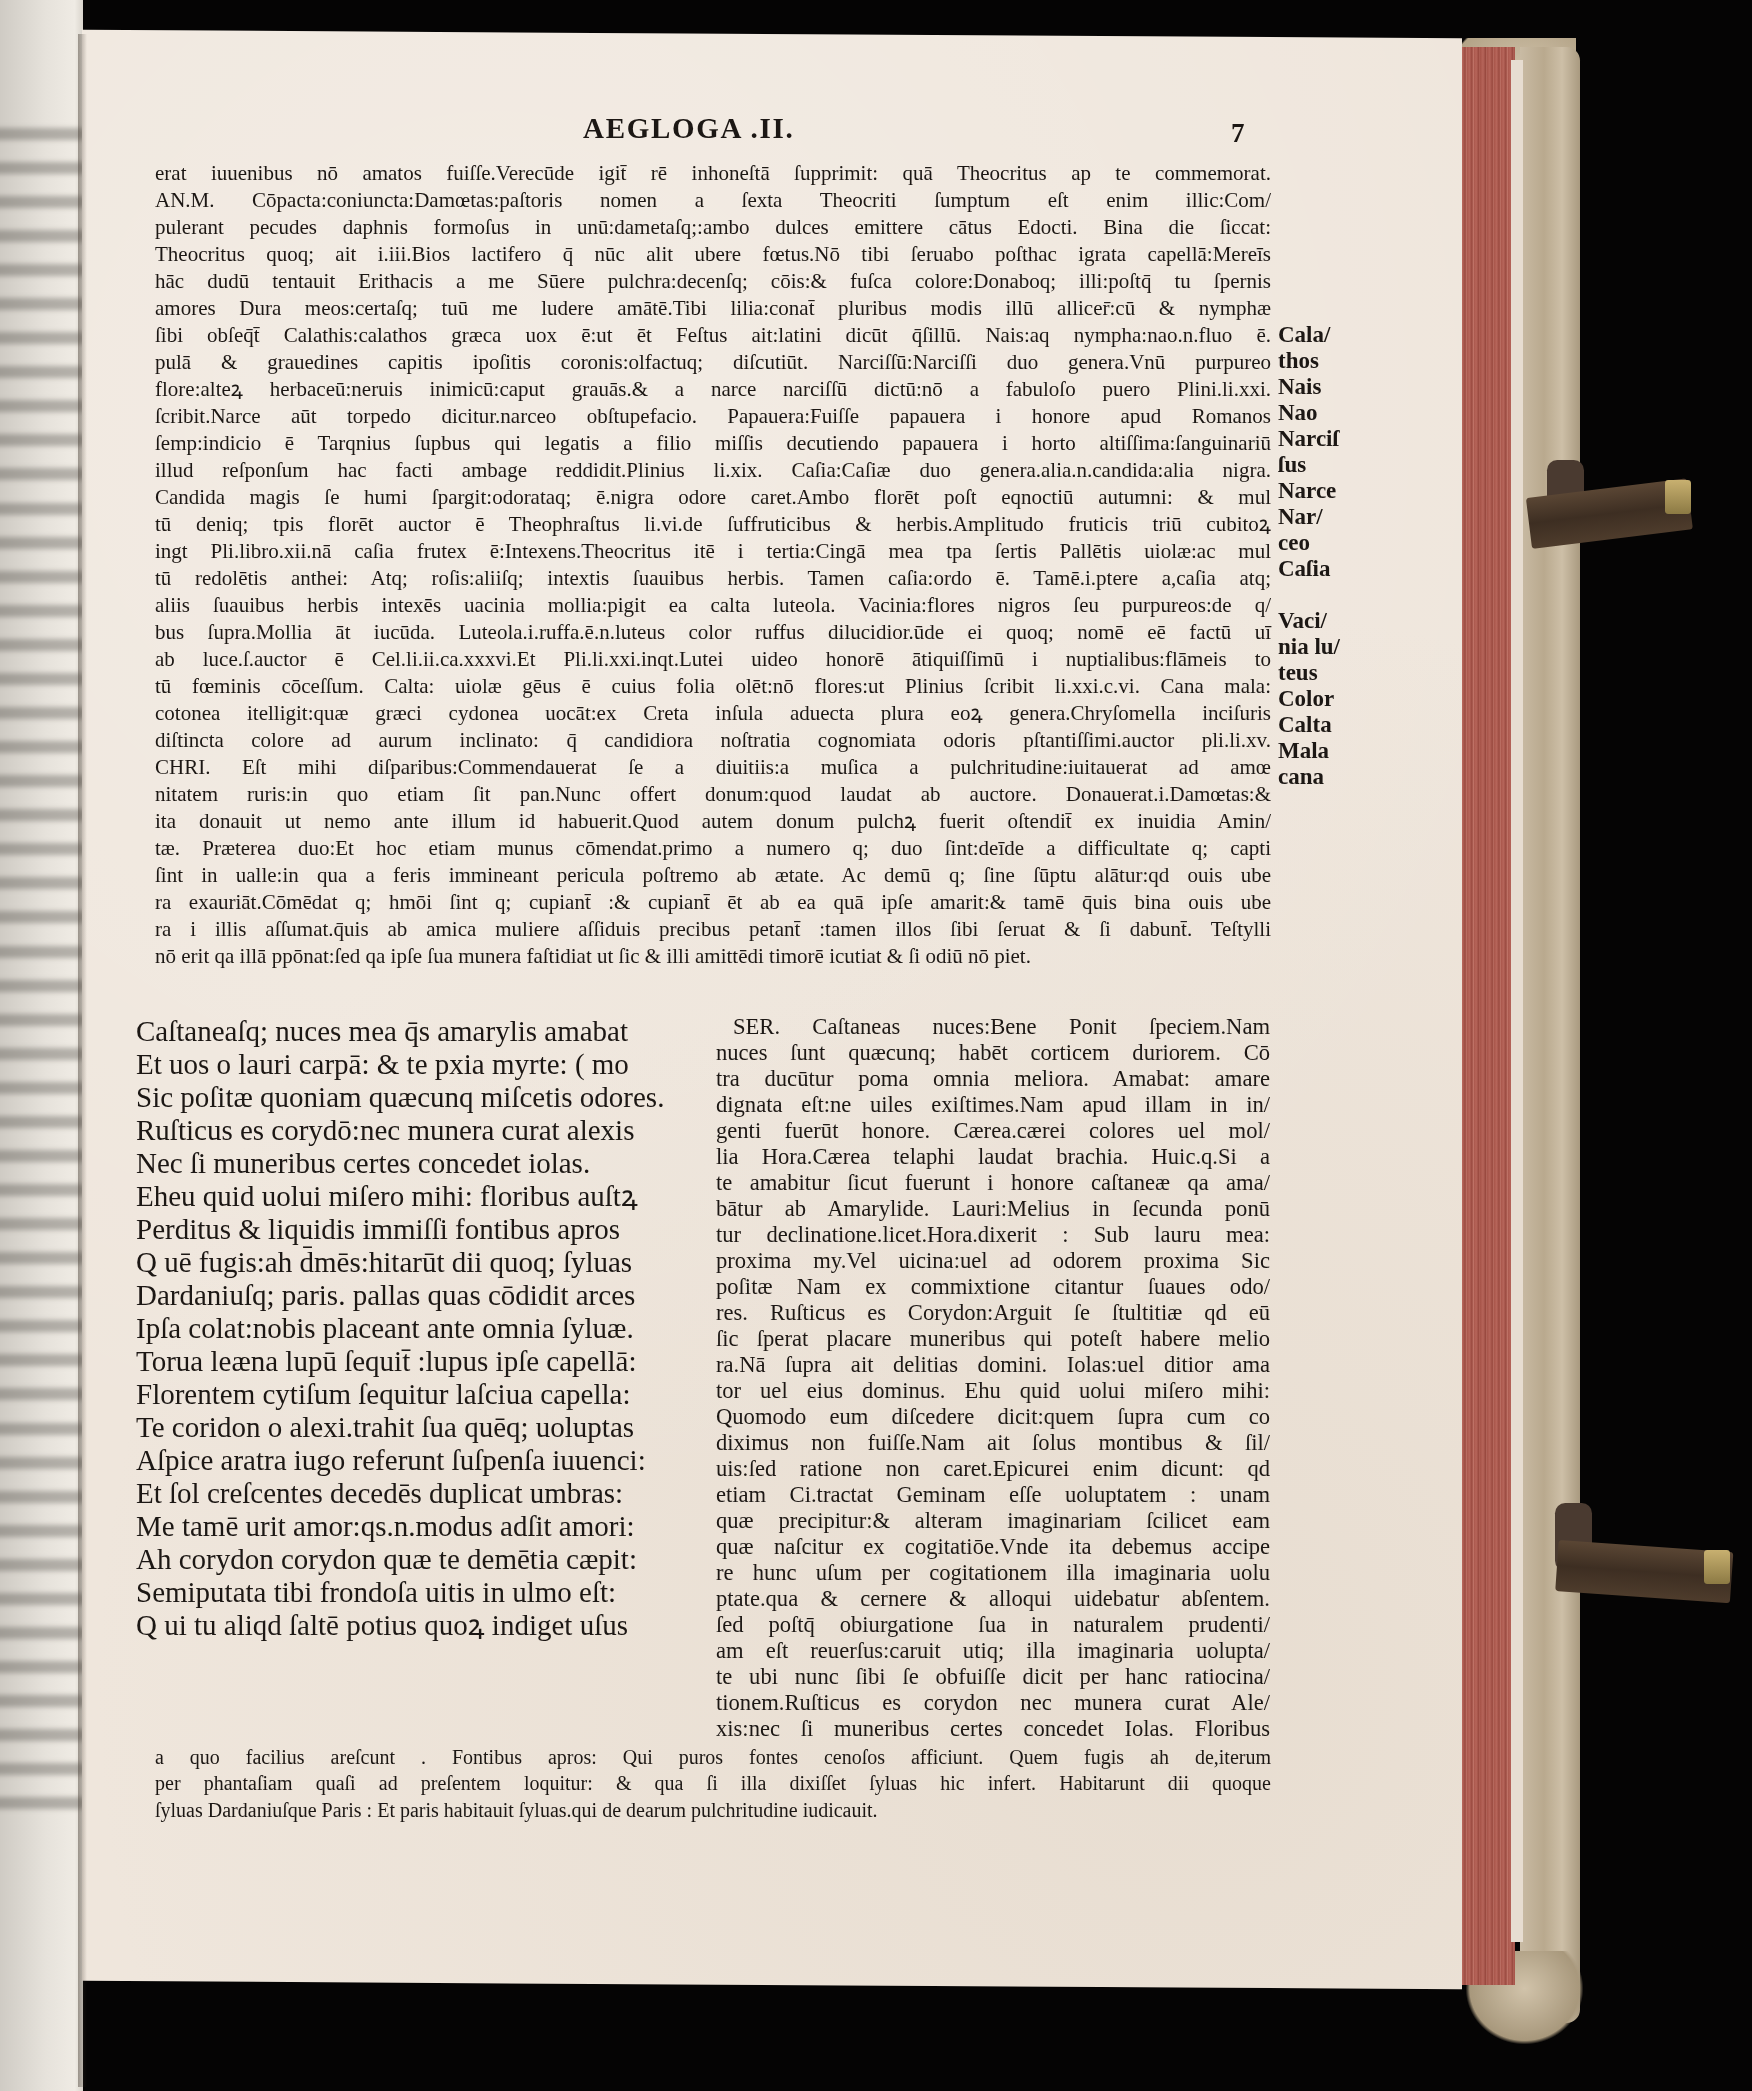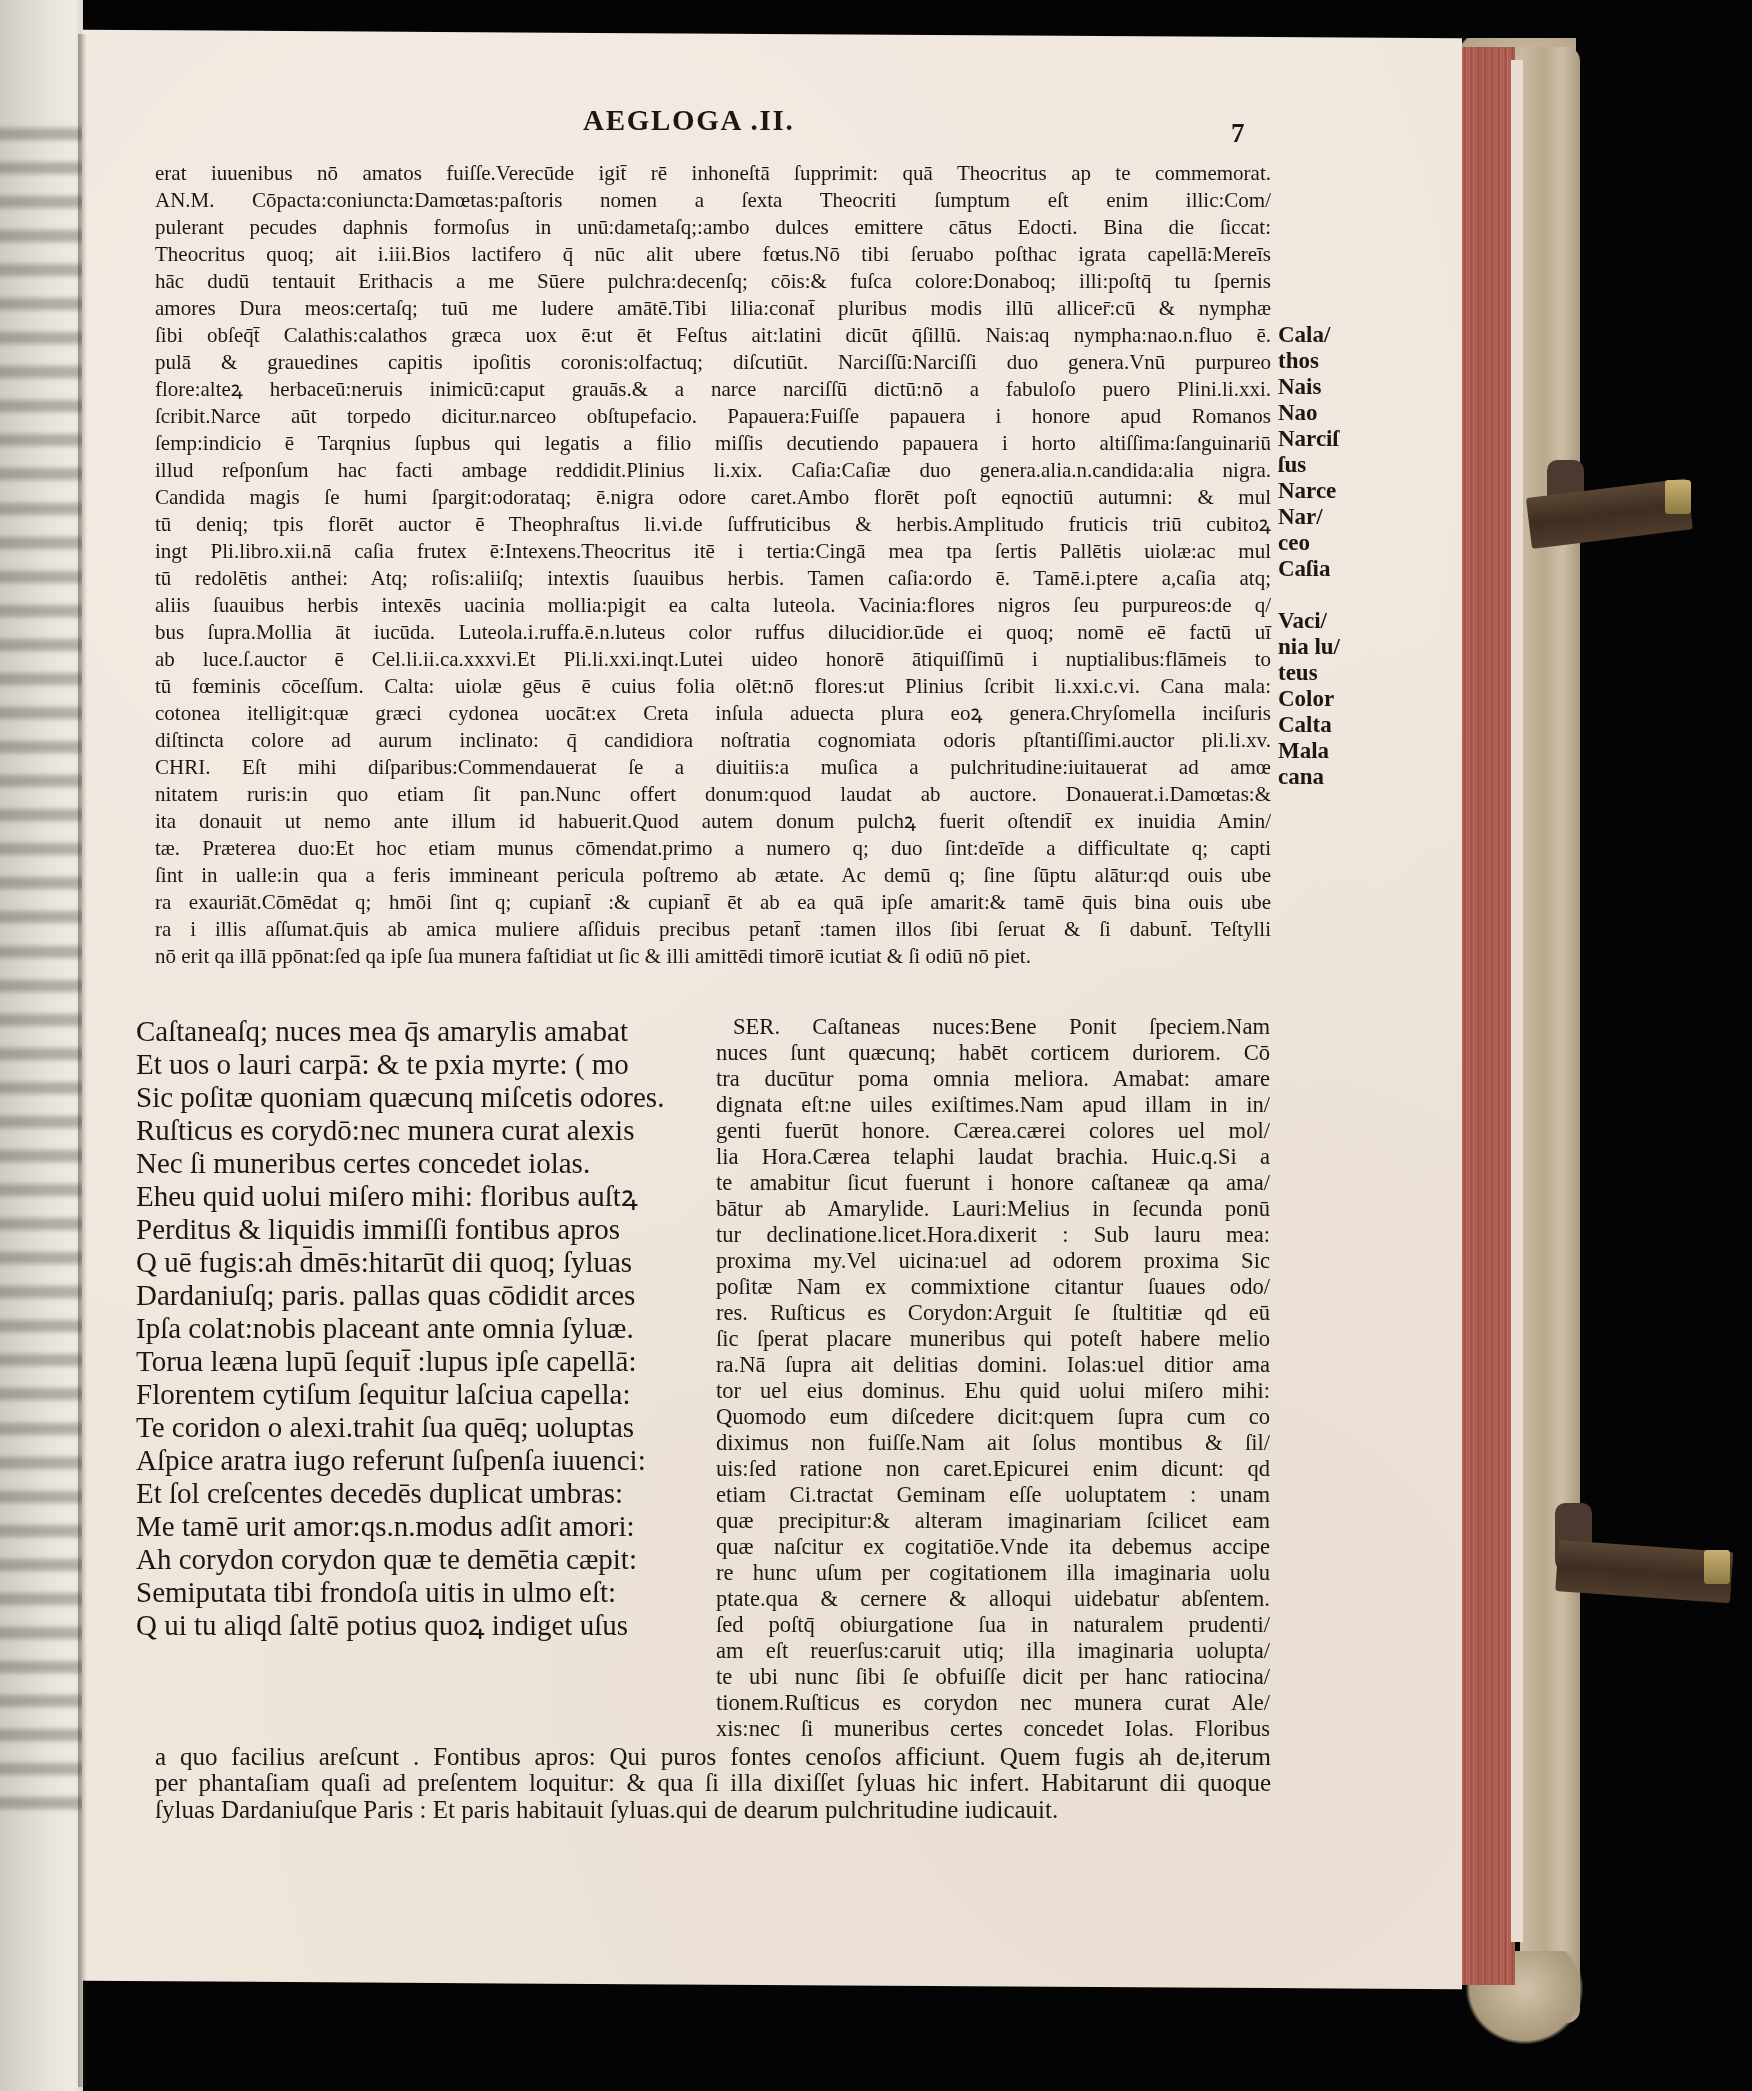--- a/index.html
+++ b/index.html
@@ -63,21 +63,21 @@
   }
   .clasp-knob {
     position: absolute; width: 37px; height: 68px; background: #4a3a30; border-radius: 10.2px;
   }
   .clasp-tip {
     position: absolute; width: 25.6px; height: 34px;
     background: linear-gradient(180deg, #c8b070, #8c7a44);
     border-radius: 3.4px;
   }
   .header-title {
-    position: absolute; left: 583px; top: 104px;
+    position: absolute; left: 583px; top: 112px;
     font-size: 29px; letter-spacing: 1.7px; color: #1c1714; font-weight: bold;
   }
   .folio {
     position: absolute; left: 1231px; top: 118px; font-size: 27px; color: #1c1714; font-weight: bold;
   }
   .commentary {
     position: absolute; left: 155px; top: 160px; width: 1116px;
     font-size: 21px; line-height: 27px; color: #1c1714;
   }
   .commentary .line { white-space: nowrap; overflow: visible; text-align: justify; text-align-last: justify; }
@@ -93,21 +93,21 @@
   }
   .verse .line { white-space: nowrap; }
   .gloss {
     position: absolute; left: 716px; top: 1014px; width: 554px;
     font-size: 22.6px; line-height: 26px; color: #1c1714;
   }
   .gloss .line { white-space: nowrap; text-align: justify; text-align-last: justify; }
   .gloss .line.first { padding-left: 0; }
   .footer-commentary {
     position: absolute; left: 155px; top: 1744px; width: 1116px;
-    font-size: 25px; line-height: 26.4px; color: #1c1714;
+    font-size: 20px; line-height: 26.4px; color: #1c1714;
   }
   .footer-commentary .line { white-space: nowrap; text-align: justify; text-align-last: justify; }
   .footer-commentary .line.last { text-align-last: left; }
   .bleed {
     position: absolute; color: rgba(120,110,100,0.18); font-size: 20.4px; line-height: 25px; white-space: nowrap;
   }
 </style>
 </head>
 <body>
 

